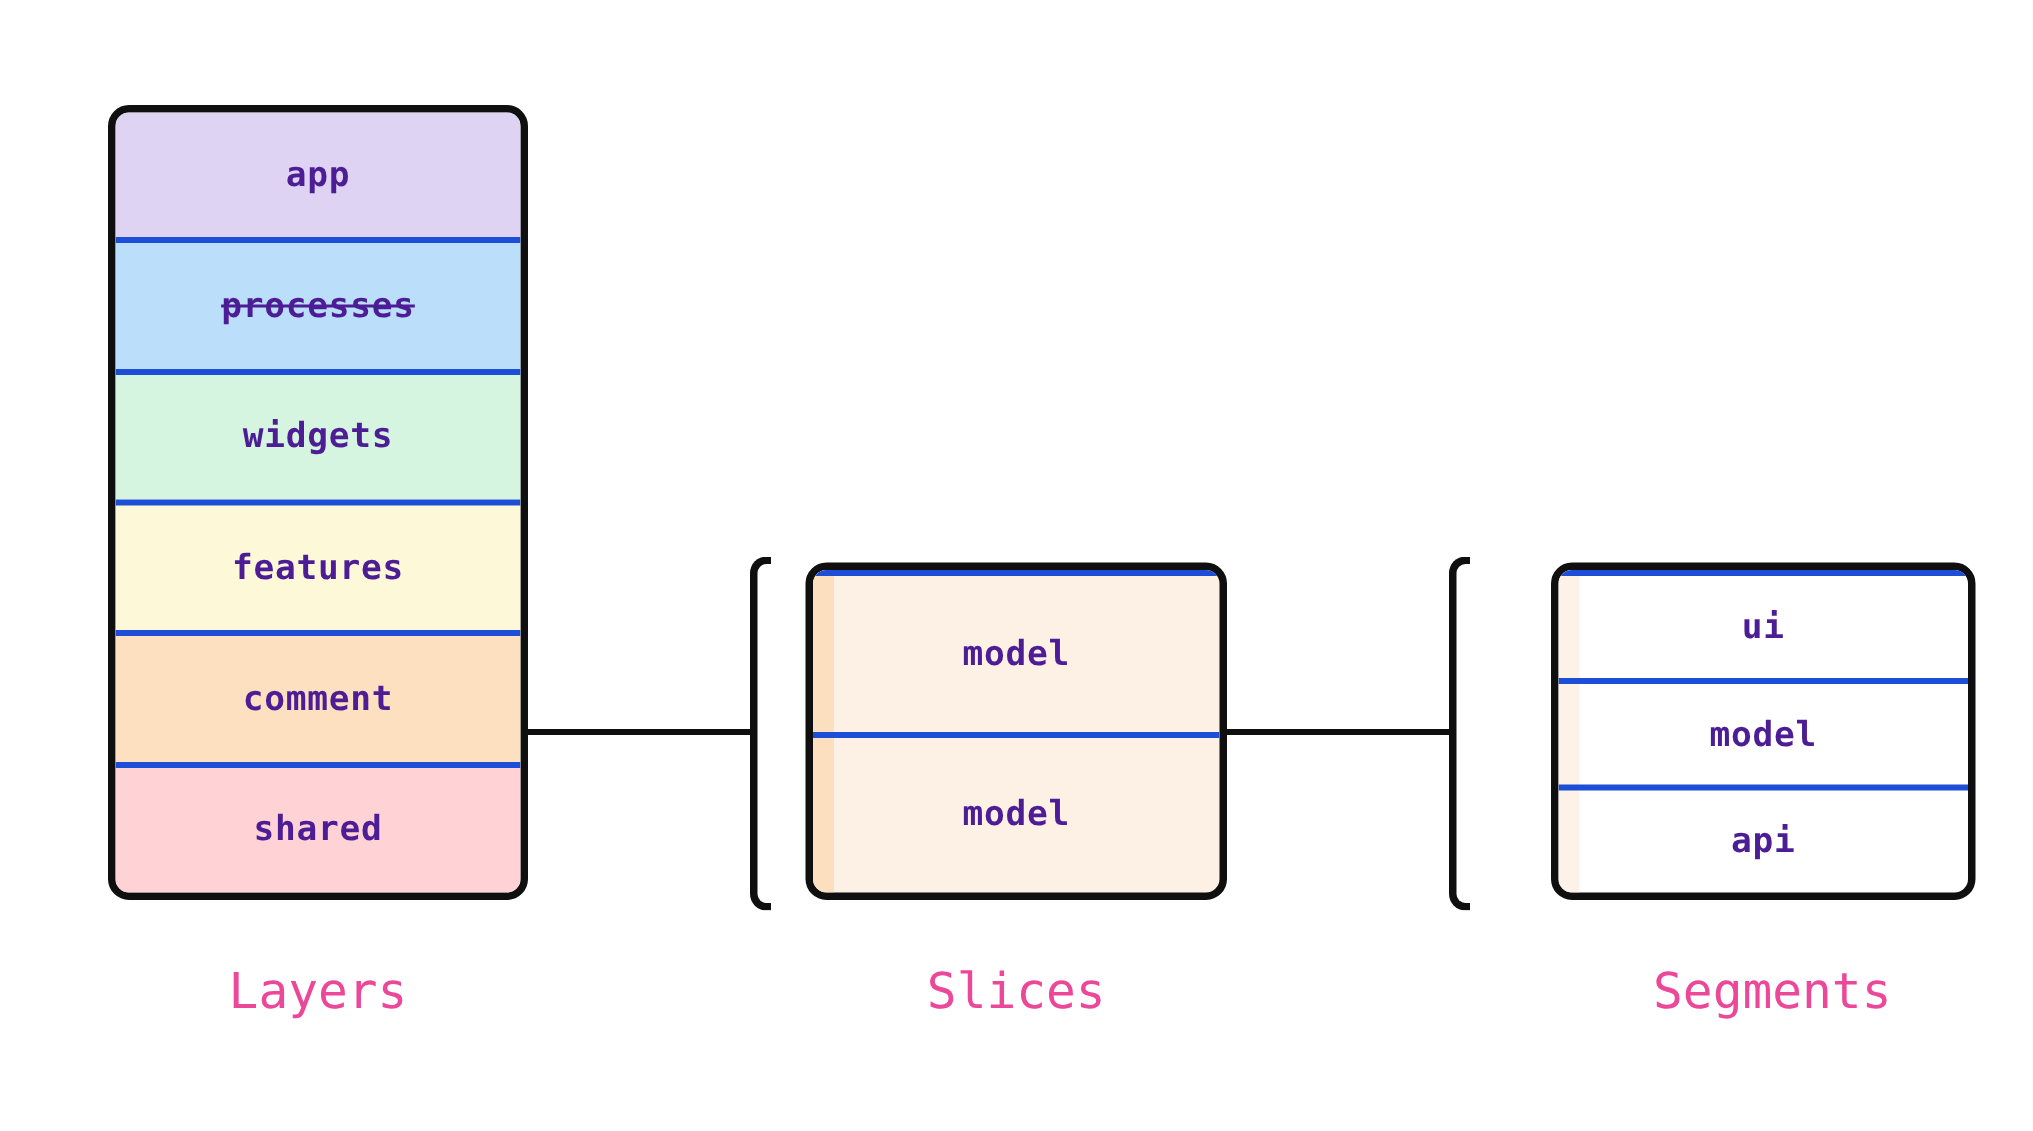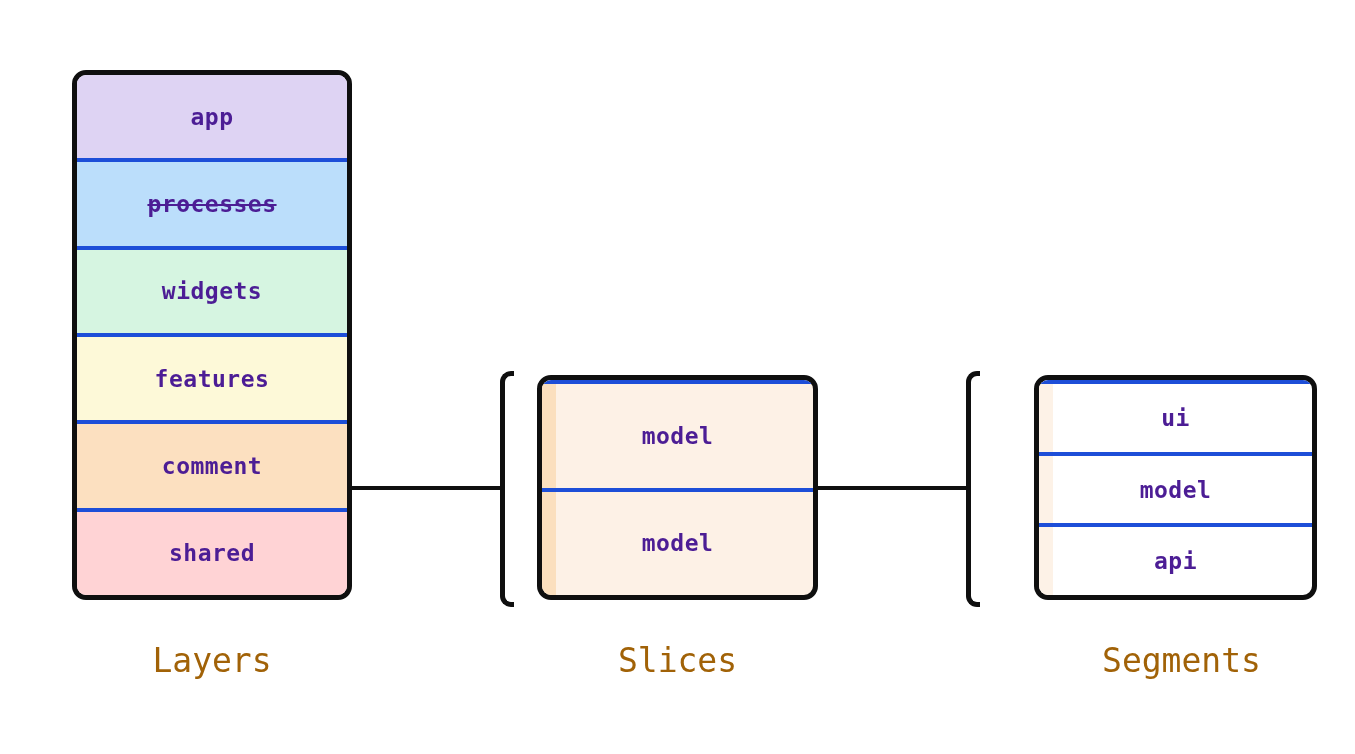--- a/index.html
+++ b/index.html
@@ -68,21 +68,21 @@
   
   .caption {
     position: absolute;
     top: 638px;
     height: 44px;
     display: flex;
     align-items: center;
     justify-content: center;
     font-size: 33px;
     font-weight: 500;
-    color: #a16207;
+    color: #ec4899;
   }
 </style>
 </head>
 <body>
 
 <div class="canvas">
 
   <div class="stack" style="left:72px; top:70px; width:280px; height:530px;">
     <div class="row" style="background: rgb(222, 211, 243);">
       <span class="rowtext">app</span>

